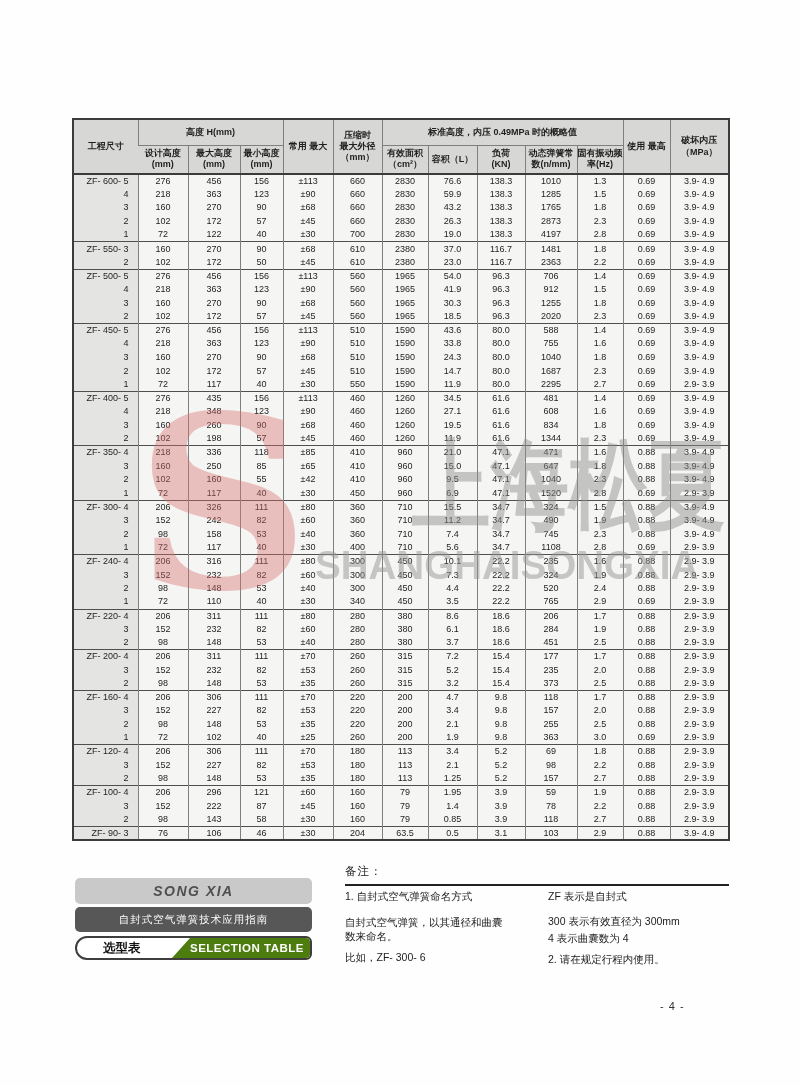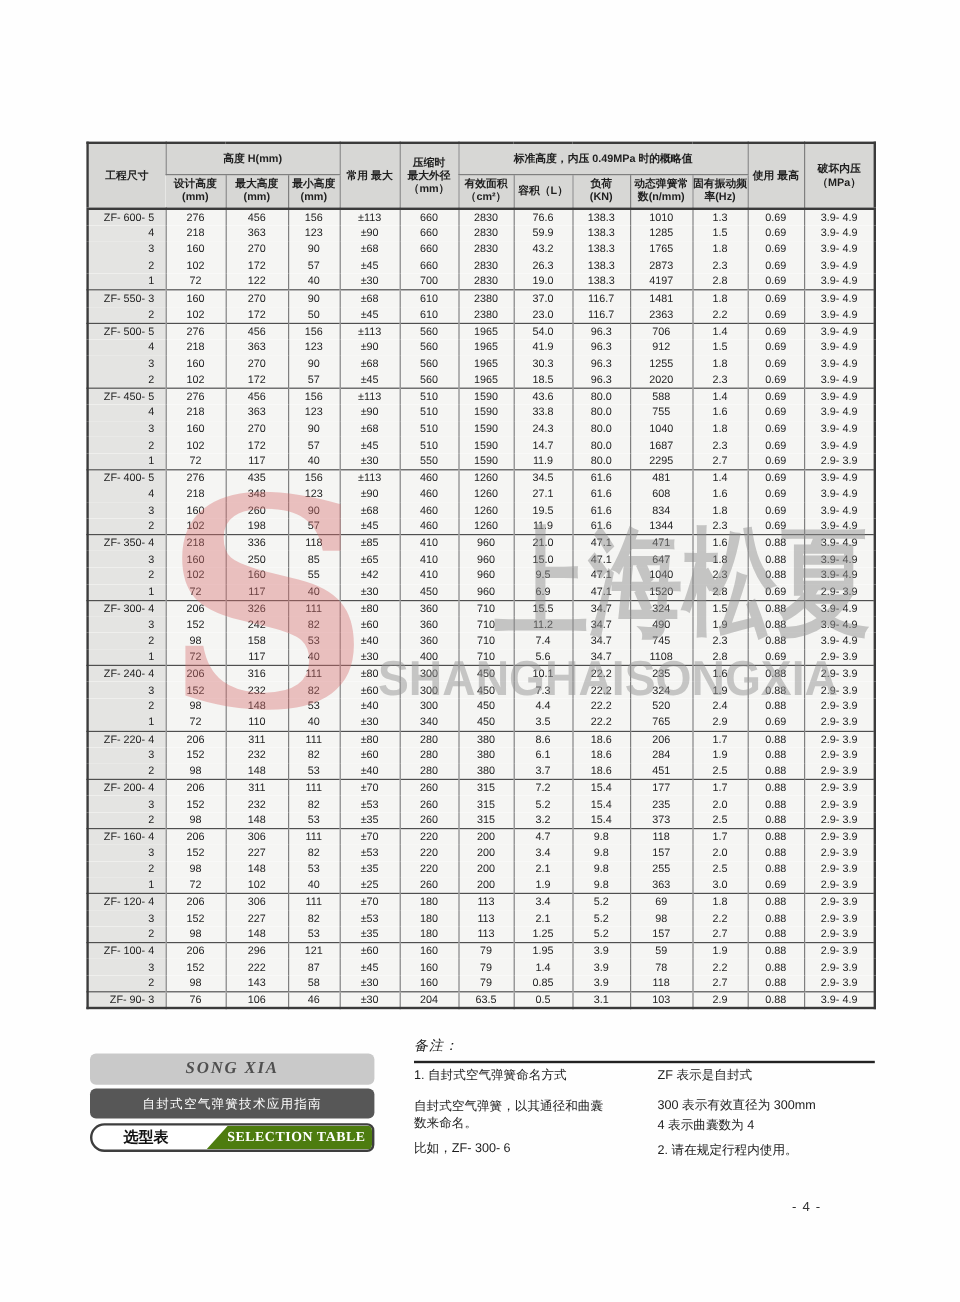--- a/index.html
+++ b/index.html
@@ -39,21 +39,21 @@
   .wm-cn {
     left:412px; top:432px; font-weight:bold; font-size:98px; line-height:1.1;
     color:rgba(142,142,142,0.48); transform:scaleX(0.80); transform-origin:left top;
     letter-spacing:0px;
   }
   .wm-en {
     left:315px; top:545px; font-weight:bold; font-size:41px; line-height:1;
     color:rgba(150,150,150,0.50); transform:scaleX(0.94); transform-origin:left top;
   }
   
-  .branding { position:absolute; left:75px; top:878px; width:237px;font-family:Liberation Serif, serif; }
+  .branding { position:absolute; left:75px; top:878px; width:237px; }
   .pill-logo {
     height:26px; background:#c9c9c9; border-radius:5px;
     display:flex; align-items:center; justify-content:center;
     font-size:14px; font-weight:bold; font-style:italic; color:#4f4f4f; letter-spacing:1.5px;
   }
   .pill-sub {
     height:25px; margin-top:3px; background:#575757; border-radius:5px;
     display:flex; align-items:center; justify-content:center;
     font-size:10.5px; color:#ffffff; letter-spacing:1px;
   }
@@ -66,21 +66,21 @@
     clip-path:polygon(18px 0, 100% 0, 100% 100%, 0 100%);
     display:flex; align-items:center; justify-content:center;
   }
   .pill-tab .tab-cn {
     position:absolute; left:26px; top:0; line-height:20px;
     font-size:12.5px; font-weight:bold; color:#111;
   }
   .pill-tab .tab-en { font-size:11.5px; font-weight:bold; color:#fff; letter-spacing:0.5px; padding-left:12px; }
   
   .notes { position:absolute; left:345px; top:864px; width:384px; font-size:10.5px; color:#1c1c1c; }
-  .notes .notes-title { font-size:11.5px; letter-spacing:1px;font-style:italic; }
+  .notes .notes-title { font-size:11.5px; letter-spacing:1px; }
   .notes .rule { border-top:2px solid #222; margin-top:5px; }
   .notes .cols { display:flex; margin-top:3px; }
   .notes .col-left { width:203px; }
   .notes .col-right { flex:1; }
   .notes p { white-space:pre-line; line-height:1.35; }
   .nl-1 { margin-bottom:12px; }
   .nl-2 { margin-bottom:6px; }
   .nr-1 { margin-bottom:11px; }
   .nr-2 { margin-bottom:3px; }
   .nr-3 { margin-bottom:6px; }

